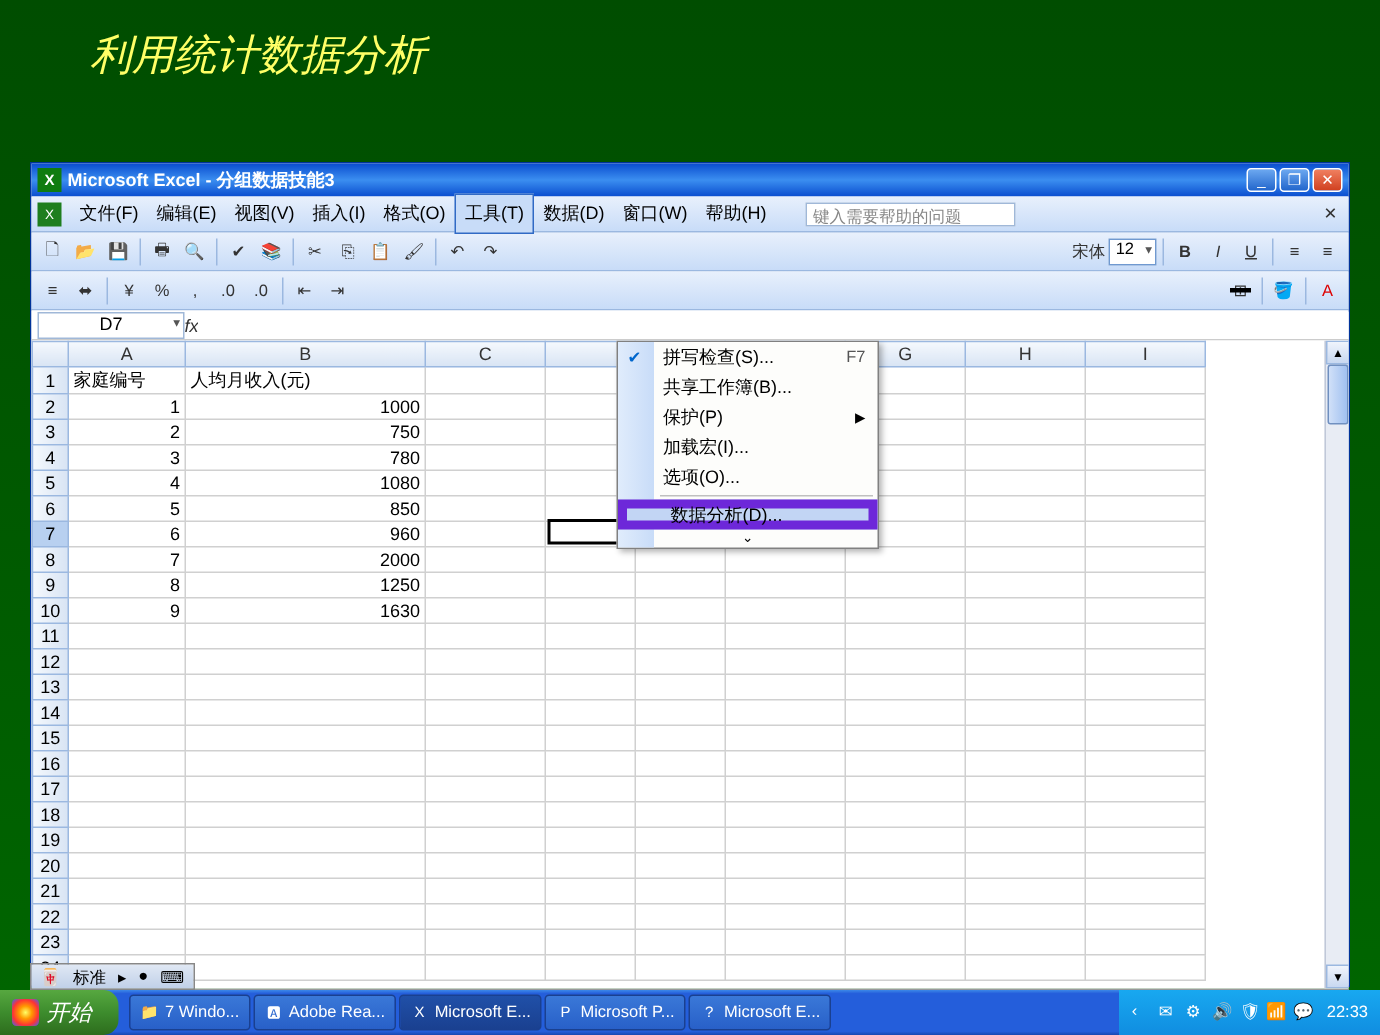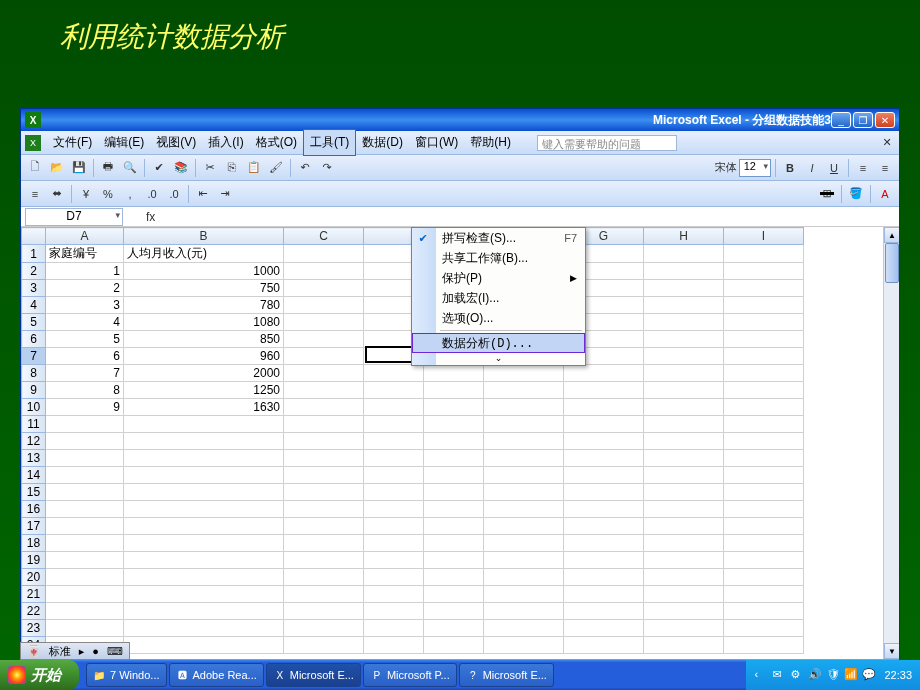--- a/index.html
+++ b/index.html
@@ -1,73 +1,73 @@
 <!DOCTYPE html>
 <html><head>
 <meta charset="utf-8">
 <style>
   * { box-sizing: border-box; margin: 0; padding: 0; }
   body { width: 920px; height: 690px; background: linear-gradient(to bottom, #004d00, #006600); font-family: "SimSun", Arial, sans-serif; overflow: hidden; }
   .slide-title { color: #ffff66; font-size: 28px; font-style: italic; font-family: "KaiTi","SimSun",serif; padding: 18px 0 0 60px; font-weight: normal; }
   .excel-window { position: absolute; top: 108px; left: 20px; width: 880px; height: 550px; background: #fff; border: 1px solid #003399; }
   .titlebar { height: 22px; background: linear-gradient(to bottom, #0a4dcf, #3b8ef0, #0a4dcf); display: flex; align-items: center; padding: 0 4px; color: #fff; font-size: 12px; }
   .titlebar .icon { width: 16px; height: 16px; background: #107c10; margin-right: 4px; display:inline-flex;align-items:center;justify-content:center;color:#fff;font-size:10px;font-weight:bold;}
-  .titlebar .title { flex: 1; font-weight: bold; text-align: right; }
+  .titlebar .title { flex: 1; font-weight: bold; }
   .win-btns { display: flex; gap: 2px; }
   .win-btn { width: 20px; height: 16px; background: linear-gradient(#6ca8f0,#2266cc); border: 1px solid #fff; border-radius: 3px; color:#fff; font-size:10px; display:flex;align-items:center;justify-content:center; cursor:pointer;}
   .win-btn.close { background: linear-gradient(#f08060,#d04020); }
   .menubar { height: 24px; background: linear-gradient(#e8f0fc,#c8dcf8); display: flex; align-items: center; padding: 0 4px; font-size: 12px; border-bottom: 1px solid #9bb8e0; position:relative;}
   .mb-icon { width:16px; height:16px; background:#1e7e1e; margin-right:6px;display:inline-flex;align-items:center;justify-content:center;color:#fff;font-size:9px;}
   .menu-item { padding: 4px 6px; cursor: pointer; }
   .menu-item.open { background: #c8dcf8; border: 1px solid #316ac5; }
   .help-box { margin-left: 20px; color: #888; font-size: 11px; width: 140px; border: 1px solid #a0b8d8; background:#fff; padding: 1px 4px; height:16px;}
   .doc-close { margin-left: auto; width:16px;height:14px;color:#333;display:flex;align-items:center;justify-content:center;cursor:pointer;font-size:11px;}
   .toolbar { height: 26px; background: linear-gradient(#e8f0fc,#c8dcf8); display: flex; align-items: center; padding: 0 4px; font-size: 11px; border-bottom: 1px solid #9bb8e0; gap: 2px;}
   .tb-btn { width: 20px; height: 20px; display: flex; align-items: center; justify-content: center; cursor: pointer; color:#333; }
   .tb-sep { width: 1px; height: 18px; background: #9bb8e0; margin: 0 2px; }
   .font-sel { border: 1px solid #7099d0; background: #fff; height: 18px; font-size: 11px; padding: 0 14px 0 4px; min-width: 28px; position:relative;}
   .font-sel::after{content:"▾";position:absolute;right:2px;top:1px;font-size:9px;color:#555;}
   .toolbar2 { height: 26px; background: linear-gradient(#e8f0fc,#c8dcf8); display: flex; align-items: center; padding: 0 4px; font-size: 11px; border-bottom: 1px solid #9bb8e0; gap: 2px;}
   .namebox-row { height: 20px; background: #fff; display: flex; align-items: center; border-bottom: 1px solid #ccc; }
   .namebox { width: 98px; border: 1px solid #a0b8d8; font-size: 12px; padding: 0 4px; height: 18px; margin-left: 4px; text-align: center; font-family: Arial; position:relative;}
   .namebox::after{content:"▾";position:absolute;right:2px;top:1px;font-size:9px;color:#555;}
-  .fx-label { margin: 0 23px; font-size: 12px; color: #333; }
+  .fx-label { margin: 0 0; font-style: italic; font-size: 12px; color: #333; }
   .fx-input { flex: 1; border: none; font-size: 12px; height: 18px; }
   .grid-area { position: relative; height: 432px; overflow: hidden; background:#fff;}
   .grid-table { border-collapse: collapse; font-size: 12px; font-family: "SimSun", Arial; table-layout: fixed;}
   .grid-table th, .grid-table td { border: 1px solid #d0d0d0; height: 17px; padding: 0 3px; }
   .grid-table th { background: linear-gradient(#f4f8fd,#d8e4f4); font-weight: normal; text-align: center; color:#333; border: 1px solid #9bb8e0;}
   .grid-table th.corner { width: 24px; background: linear-gradient(#f4f8fd,#d8e4f4);}
   .grid-table td { text-align: right; }
   .grid-table td.txt { text-align: left; }
   .grid-table .rowhead { background: linear-gradient(to right,#f4f8fd,#d8e4f4); text-align: center; width: 24px; border: 1px solid #9bb8e0;}
   .grid-table tr.selrow .rowhead { background: #b8d0f0; }
   .active-cell { position: absolute; border: 2px solid #000; pointer-events: none; }
   .dropdown-menu { position: absolute; top: 0; left: 390px; width: 175px; background: #fdfdfb; border: 1px solid #808080; box-shadow: 2px 2px 4px rgba(0,0,0,0.3); font-size: 12px; z-index: 100;}
   .dropdown-menu .dm-strip { position:absolute; left:0; top:0; width:24px; height:100%; background: linear-gradient(to right,#e0ecfc,#c8dcf8);}
   .dropdown-menu .dm-item { position:relative; padding: 3px 8px 3px 30px; cursor: pointer; display:flex; align-items:center; height:20px;}
-  .dropdown-menu .dm-item.highlight { background: #c2d5f4; border: 1px solid #6d28d9; padding: 2px 19px 2px 29px; font-family: Liberation Mono, monospace;}
+  .dropdown-menu .dm-item.highlight { background: #c2d5f4; border: 6px solid #6d28d9; padding: 2px 19px 2px 29px;}
   .dropdown-menu .dm-item .arrow { margin-left: auto; font-size: 9px;}
   .dropdown-menu .dm-item .shortcut { margin-left: auto; color: #555; font-size: 11px;}
   .dropdown-menu .dm-sep { height: 1px; background: #c0c0c0; margin: 2px 3px 2px 28px; }
   .dropdown-menu .dm-expand { text-align:center; padding:0; height:12px; font-size:9px; position:relative; cursor:pointer;}
   .dm-icon { position:absolute; left:3px; width:16px; height:16px; display:flex;align-items:center;justify-content:center; font-size:11px;}
   .sheet-tabs { height: 18px; background: #e8e8e8; display: flex; align-items: center; font-size: 11px; border-top: 1px solid #999;}
   .tab-nav { display:flex; border-right:1px solid #999;}
   .tab-nav-btn { width:16px; height:16px; display:flex;align-items:center;justify-content:center;cursor:pointer;font-size:9px;color:#555;}
   .sheet-tab { padding: 0 6px; border: 1px solid #999; border-top:none; background: #fff; cursor: pointer; height:17px; display:flex;align-items:center; position:relative; margin-left:-1px;}
   .sheet-tab.inactive { background: #e8e8e8;}
   .hscroll { margin-left: auto; display:flex; align-items:center; }
   .hscroll-btn { width:16px;height:16px;background:linear-gradient(#f0f4fc,#c8d8f0);border:1px solid #9bb8e0;font-size:8px;display:flex;align-items:center;justify-content:center;cursor:pointer;}
   .status-bar { height: 18px; background: linear-gradient(#e8f0fc,#c8dcf8); display: flex; align-items: center; font-size: 11px; padding: 0 6px; border-top:1px solid #9bb8e0;}
   .status-bar .mode { flex:1; }
   .lang-bar { position:absolute; bottom: 30px; left: 20px; height: 18px; background: linear-gradient(#e0e8f4,#c0d0e8); display: flex; align-items: center; font-size: 11px; border:1px solid #888; padding: 0 2px;}
   .lang-btn { padding: 0 4px; cursor:pointer; font-size:11px;}
   .taskbar { position: absolute; bottom: 0; left: 0; width: 920px; height: 30px; background: linear-gradient(to bottom, #3c88e8, #245edb 8%, #245edb 92%, #1848b0); display: flex; align-items: center; }
-  .start-btn { height: 30px; padding: 0 18px 0 8px; background: linear-gradient(to bottom, #57a840 0%, #3d8c2d 50%, #2d6c1d 100%); color: #fff; font-style: italic; font-weight: bold; font-size: 15px; display:flex;align-items:center; border-radius: 0 10px 10px 0; cursor:pointer;}
+  .start-btn { height: 30px; padding: 0 18px 0 8px; background: linear-gradient(to bottom, #57a840 0%, #3d8c2d 50%, #2d6c1d 100%); color: #fff; font-style: italic; font-weight: normal; font-size: 15px; display:flex;align-items:center; border-radius: 0 10px 10px 0; cursor:pointer;}
   .start-btn::before { content:""; width:18px; height:18px; background: radial-gradient(circle,#ff6,#f90,#f33,#36f); border-radius:3px; margin-right:5px;}
   .task-item { height: 24px; margin: 0 1px; padding: 0 6px; background: linear-gradient(#3a78d8,#2860c8); color: #fff; font-size: 11px; display:flex;align-items:center; border:1px solid #1a4090; border-radius:3px; cursor:pointer; max-width:114px; overflow:hidden; white-space:nowrap;}
   .task-item.active { background: linear-gradient(#2050a8,#1a4090); }
   .task-item .ti-icon { width:14px; height:14px; margin-right:3px; flex-shrink:0; display:flex;align-items:center;justify-content:center;font-size:10px;}
   .systray { margin-left: auto; height: 30px; background: linear-gradient(to bottom,#18a8f0,#108de0); display:flex; align-items:center; padding: 0 8px; color:#fff; font-size:11px; gap:4px;}
   .tray-icon { width:14px; height:14px; font-size:11px; cursor:pointer;}
   .vscroll { position:absolute; right:0; top:0; width:16px; height:100%; background:#e8ecf4; border-left:1px solid #c0c8d8;}
   .vscroll-btn { width:16px;height:16px;background:linear-gradient(#f0f4fc,#c8d8f0);border:1px solid #9bb8e0;font-size:8px;display:flex;align-items:center;justify-content:center;cursor:pointer;}
   .vscroll-thumb { position:absolute; top:16px; width:14px; left:1px; height:40px; background:linear-gradient(to right,#d0e0f8,#a0c0f0); border:1px solid #7090c0; border-radius:2px;}
   .color-swatch { width:14px; height:3px; display:inline-block; }

